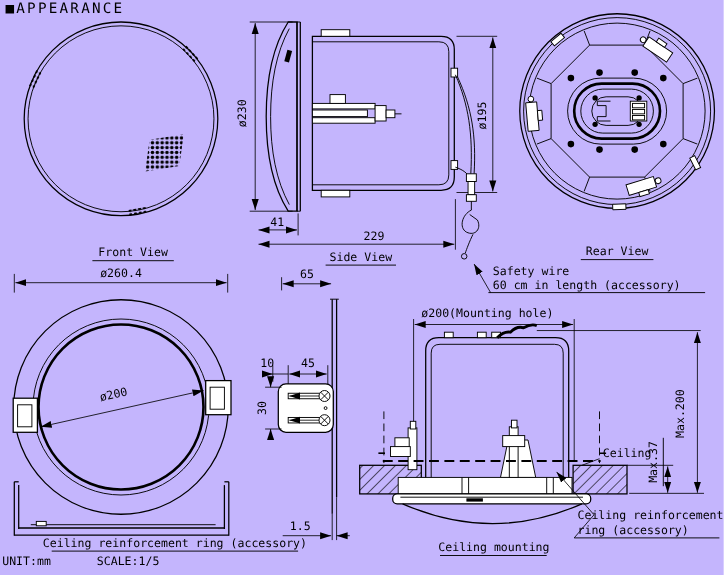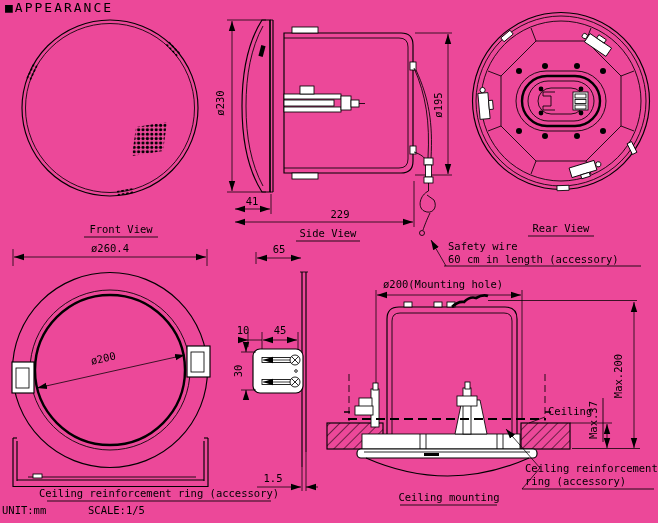--- a/index.html
+++ b/index.html
@@ -1,16 +1,16 @@
 <!DOCTYPE html>
 <html><head>
 <meta charset="utf-8">
 <style>
   html,body{margin:0;padding:0;background:#fff;}
-  .canvas{position:relative;width:658px;height:523px;background:#ec4899;overflow:hidden;}
+  .canvas{position:relative;width:658px;height:523px;background:#c4b5fd;overflow:hidden;}
   svg{display:block;}
   .t{font-family:"DejaVu Sans Mono","Liberation Mono",monospace;font-size:10.5px;fill:#000;}
   .hdr{font-family:"DejaVu Sans Mono","Liberation Mono",monospace;font-size:13px;letter-spacing:2px;fill:#000;}
   .ln{stroke:#000;fill:none;}
   .main{stroke-width:1.15;}
   .fine{stroke-width:0.85;}
   .dim{stroke-width:0.75;}
   .thick{stroke-width:2.4;}
   .wfill{fill:#fff;stroke:#000;}
 </style>

